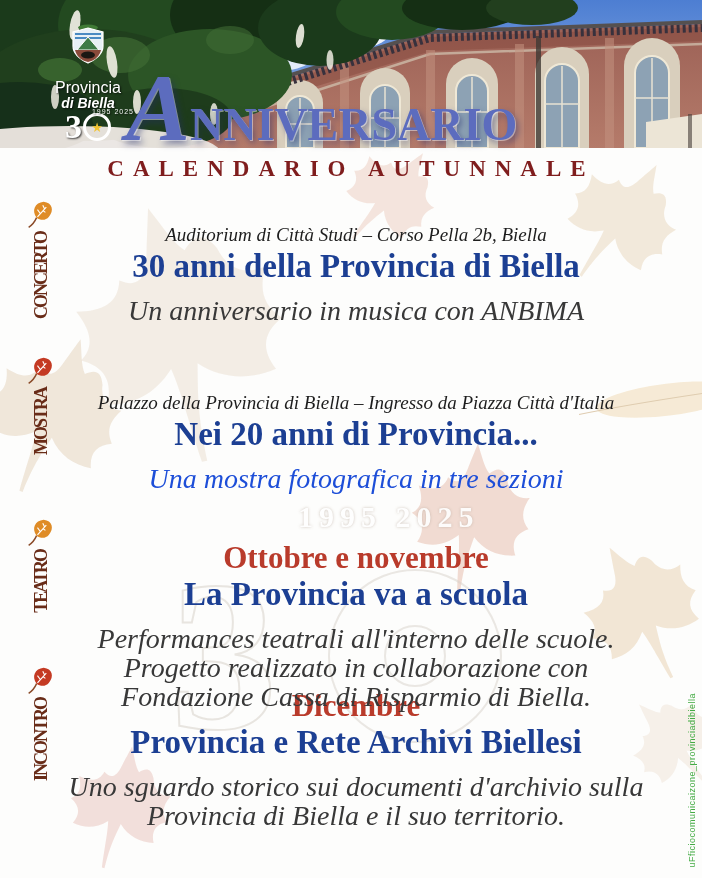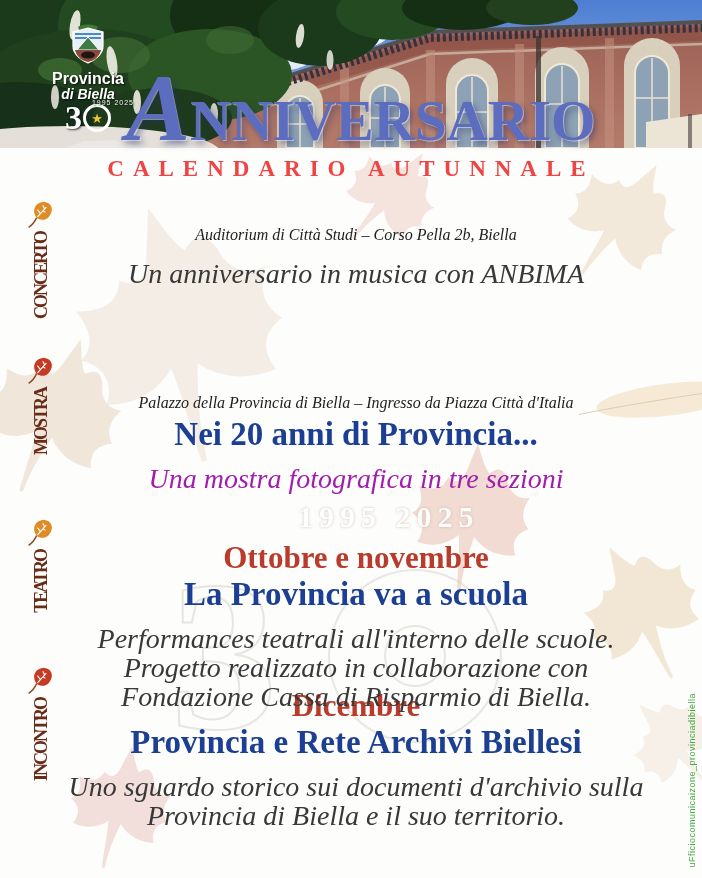--- a/index.html
+++ b/index.html
@@ -11,47 +11,47 @@
   .wm-years{position:absolute;left:298px;top:500px;z-index:2;font-size:30px;font-weight:bold;
             letter-spacing:6px;color:#ffffff;opacity:.9;text-shadow:0 0 3px rgba(185,170,158,.8);}
   .wm-30{position:absolute;left:160px;top:538px;z-index:1;pointer-events:none;}
 
   
   .photo{position:absolute;left:0;top:0;width:702px;height:148px;z-index:3;}
 
   
   .logo{position:absolute;left:36px;top:24px;width:104px;z-index:5;text-align:center;color:#fff;
         font-family:"Liberation Sans","DejaVu Sans",sans-serif;text-shadow:1px 1px 2px rgba(0,0,0,.75);}
-  .logo .l1{font-size:16px;font-weight:bold;line-height:17px;margin-top:2px;}
+  .logo .l1{font-size:16px;font-weight:normal;line-height:17px;margin-top:11px;}
   .logo .l2{font-size:14px;font-weight:bold;font-style:italic;line-height:15px;text-align:center;}
   .logo .num-row{display:flex;justify-content:center;align-items:center;margin-top:1px;position:relative;}
   .logo .three{font-family:"Liberation Serif",serif;font-size:34px;font-weight:bold;line-height:30px;}
   .logo .zero{width:22px;height:22px;border:3px solid #fff;border-radius:50%;display:flex;
               align-items:center;justify-content:center;margin-left:1px;}
   .logo .star{color:#f2c431;font-size:13px;line-height:13px;text-shadow:none;}
   .logo .mini-years{position:absolute;top:-4px;right:6px;font-size:7px;letter-spacing:1px;opacity:.95;}
 
   
   .years-badge{position:absolute;left:196px;top:82px;z-index:6;color:#fff;font-weight:bold;font-size:31px;
                letter-spacing:2px;text-shadow:2px 2px 3px rgba(20,20,40,.75);}
   .main-title{position:absolute;left:126px;top:60px;z-index:5;color:#5c6cbe;white-space:nowrap;
               text-shadow:1px 1px 0 rgba(255,255,255,.45),3px 4px 6px rgba(35,45,110,.5);}
   .main-title .cap{font-size:96px;font-weight:bold;font-style:italic;line-height:96px;}
-  .main-title .rest{font-size:57px;font-weight:bold;letter-spacing:0px;line-height:96px;}
-  .subtitle{position:absolute;left:0;top:156px;width:702px;z-index:5;text-align:center;color:#ef4444;
+  .main-title .rest{font-size:46px;font-weight:bold;letter-spacing:0px;line-height:96px;}
+  .subtitle{position:absolute;left:0;top:156px;width:702px;z-index:5;text-align:center;color:#7f1d1d;
             font-size:23px;font-weight:bold;letter-spacing:9px;}
 
   
   .event{position:absolute;left:46px;width:620px;z-index:4;text-align:center;}
   .e-date{font-size:31px;font-weight:bold;color:#b93b2b;line-height:35px;}
-  .e-venue{font-size:16px;font-style:italic;color:#1d1d1d;line-height:25px;margin-top:2px;}
+  .e-venue{font-size:19px;font-style:italic;color:#1d1d1d;line-height:25px;margin-top:2px;}
   .e-title{font-size:33px;font-weight:bold;color:#1c3f93;line-height:36px;margin-top:1px;}
   .e-desc{font-size:28px;font-style:italic;color:#383838;line-height:29px;margin-top:12px;text-align:center;}
   .event.e1{top:220px;} .event.e2{top:388px;} .event.e3{top:540px;} .event.e4{top:688px;}
-  .e2 .e-desc{color:#a21caf;}
+  .e2 .e-desc{color:#1d4ed8;}
   .e3 .e-desc,.e4 .e-desc{width:600px;margin-left:auto;margin-right:auto;}
 
   
   .rail-item{position:absolute;left:16px;width:50px;z-index:4;display:flex;flex-direction:column;align-items:center;}
   .rail-item.r1{top:200px;} .rail-item.r2{top:356px;} .rail-item.r3{top:518px;} .rail-item.r4{top:666px;}
   .rail-label{writing-mode:vertical-rl;transform:rotate(180deg);font-size:18px;font-weight:bold;
               letter-spacing:-2px;color:#692c18;margin-top:2px;}
 
   
   .credit{position:absolute;right:5px;bottom:10px;z-index:4;writing-mode:vertical-rl;transform:rotate(180deg);
@@ -192,20 +192,21 @@
     </div>
   </div>
 
   <div class="main-title">
     <span class="cap">A</span><span class="rest">NNIVERSARIO</span>
   </div>
   <div class="subtitle">CALENDARIO AUTUNNALE</div>
 
   <div class="event e1">
     <div class="e-venue">Auditorium di Città Studi – Corso Pella 2b, Biella</div>
+    <div class="e-title">30 anni della Provincia di Biella</div>
     <div class="e-desc">Un anniversario in musica con ANBIMA</div>
   </div>
 
   <div class="event e2">
     <div class="e-venue">Palazzo della Provincia di Biella – Ingresso da Piazza Città d'Italia</div>
     <div class="e-title">Nei 20 anni di Provincia...</div>
     <div class="e-desc">Una mostra fotografica in tre sezioni</div>
   </div>
 
   <div class="event e4">

